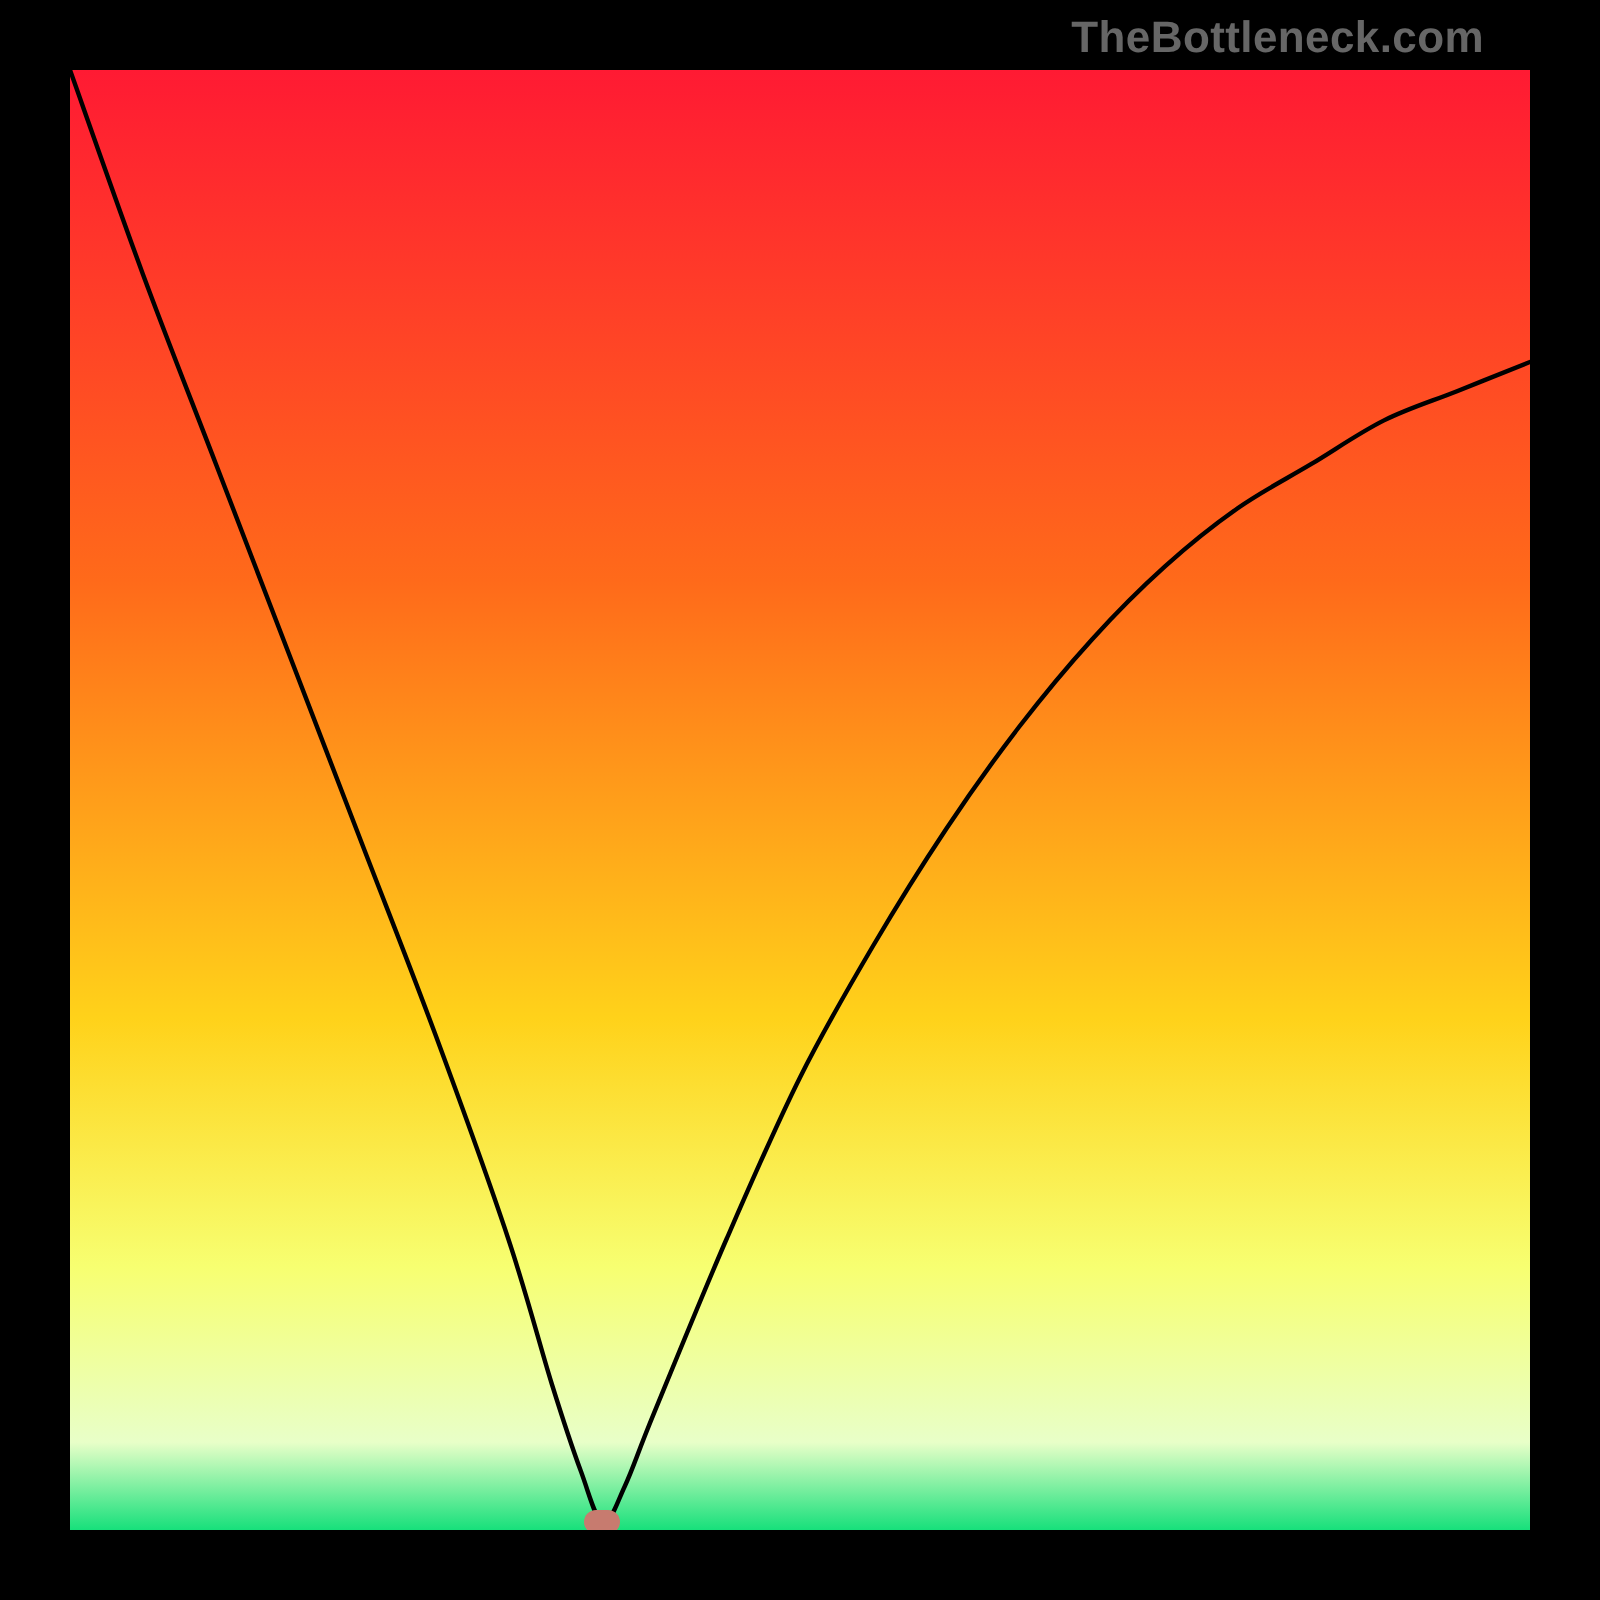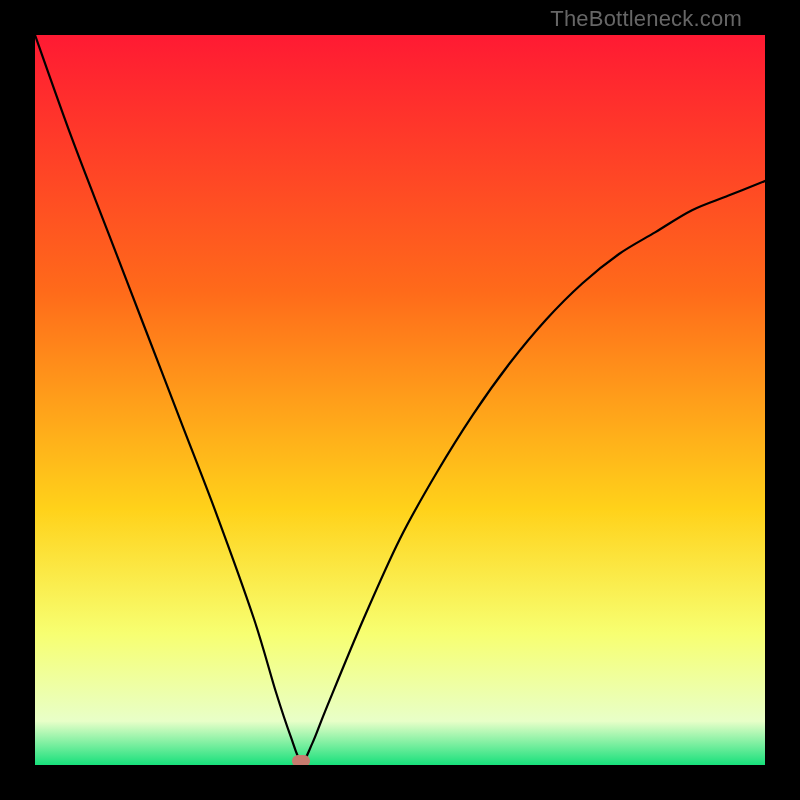--- a/index.html
+++ b/index.html
@@ -11,20 +11,21 @@
     overflow: hidden;
     font-family: Arial, Helvetica, sans-serif;
   }
   .frame {
     position: absolute;
     left: 0;
     top: 0;
     width: 752px;
     height: 800px;
     background: #000;
+    font-weight: bold;
   }
   .plot-area {
     position: absolute;
     left: 35px;
     top: 35px;
     width: 730px;
     height: 730px;
     overflow: hidden;
   }
   .gradient {

